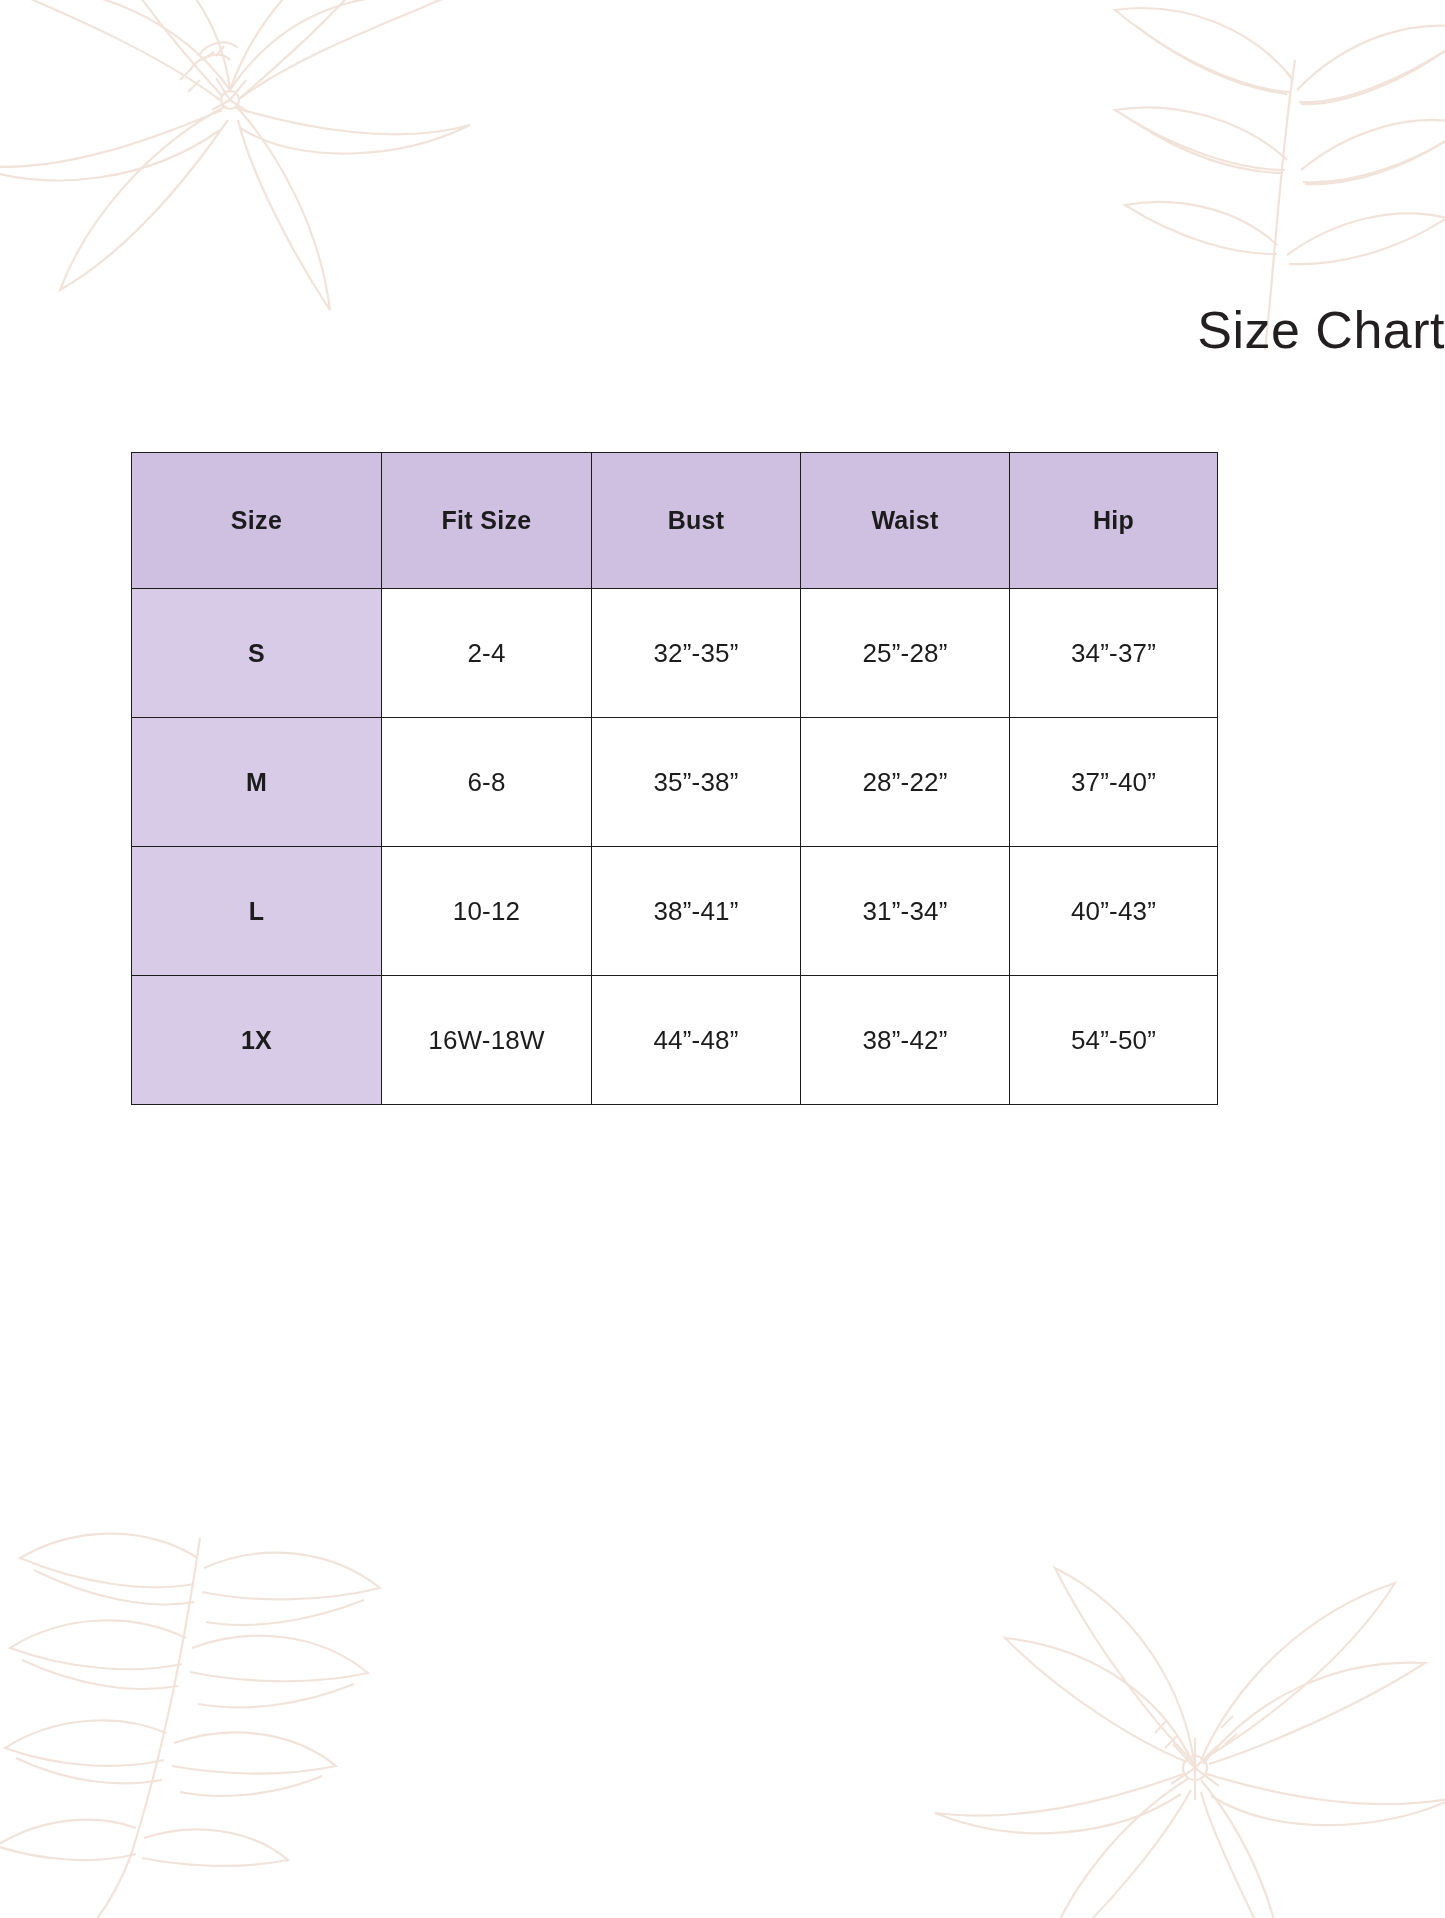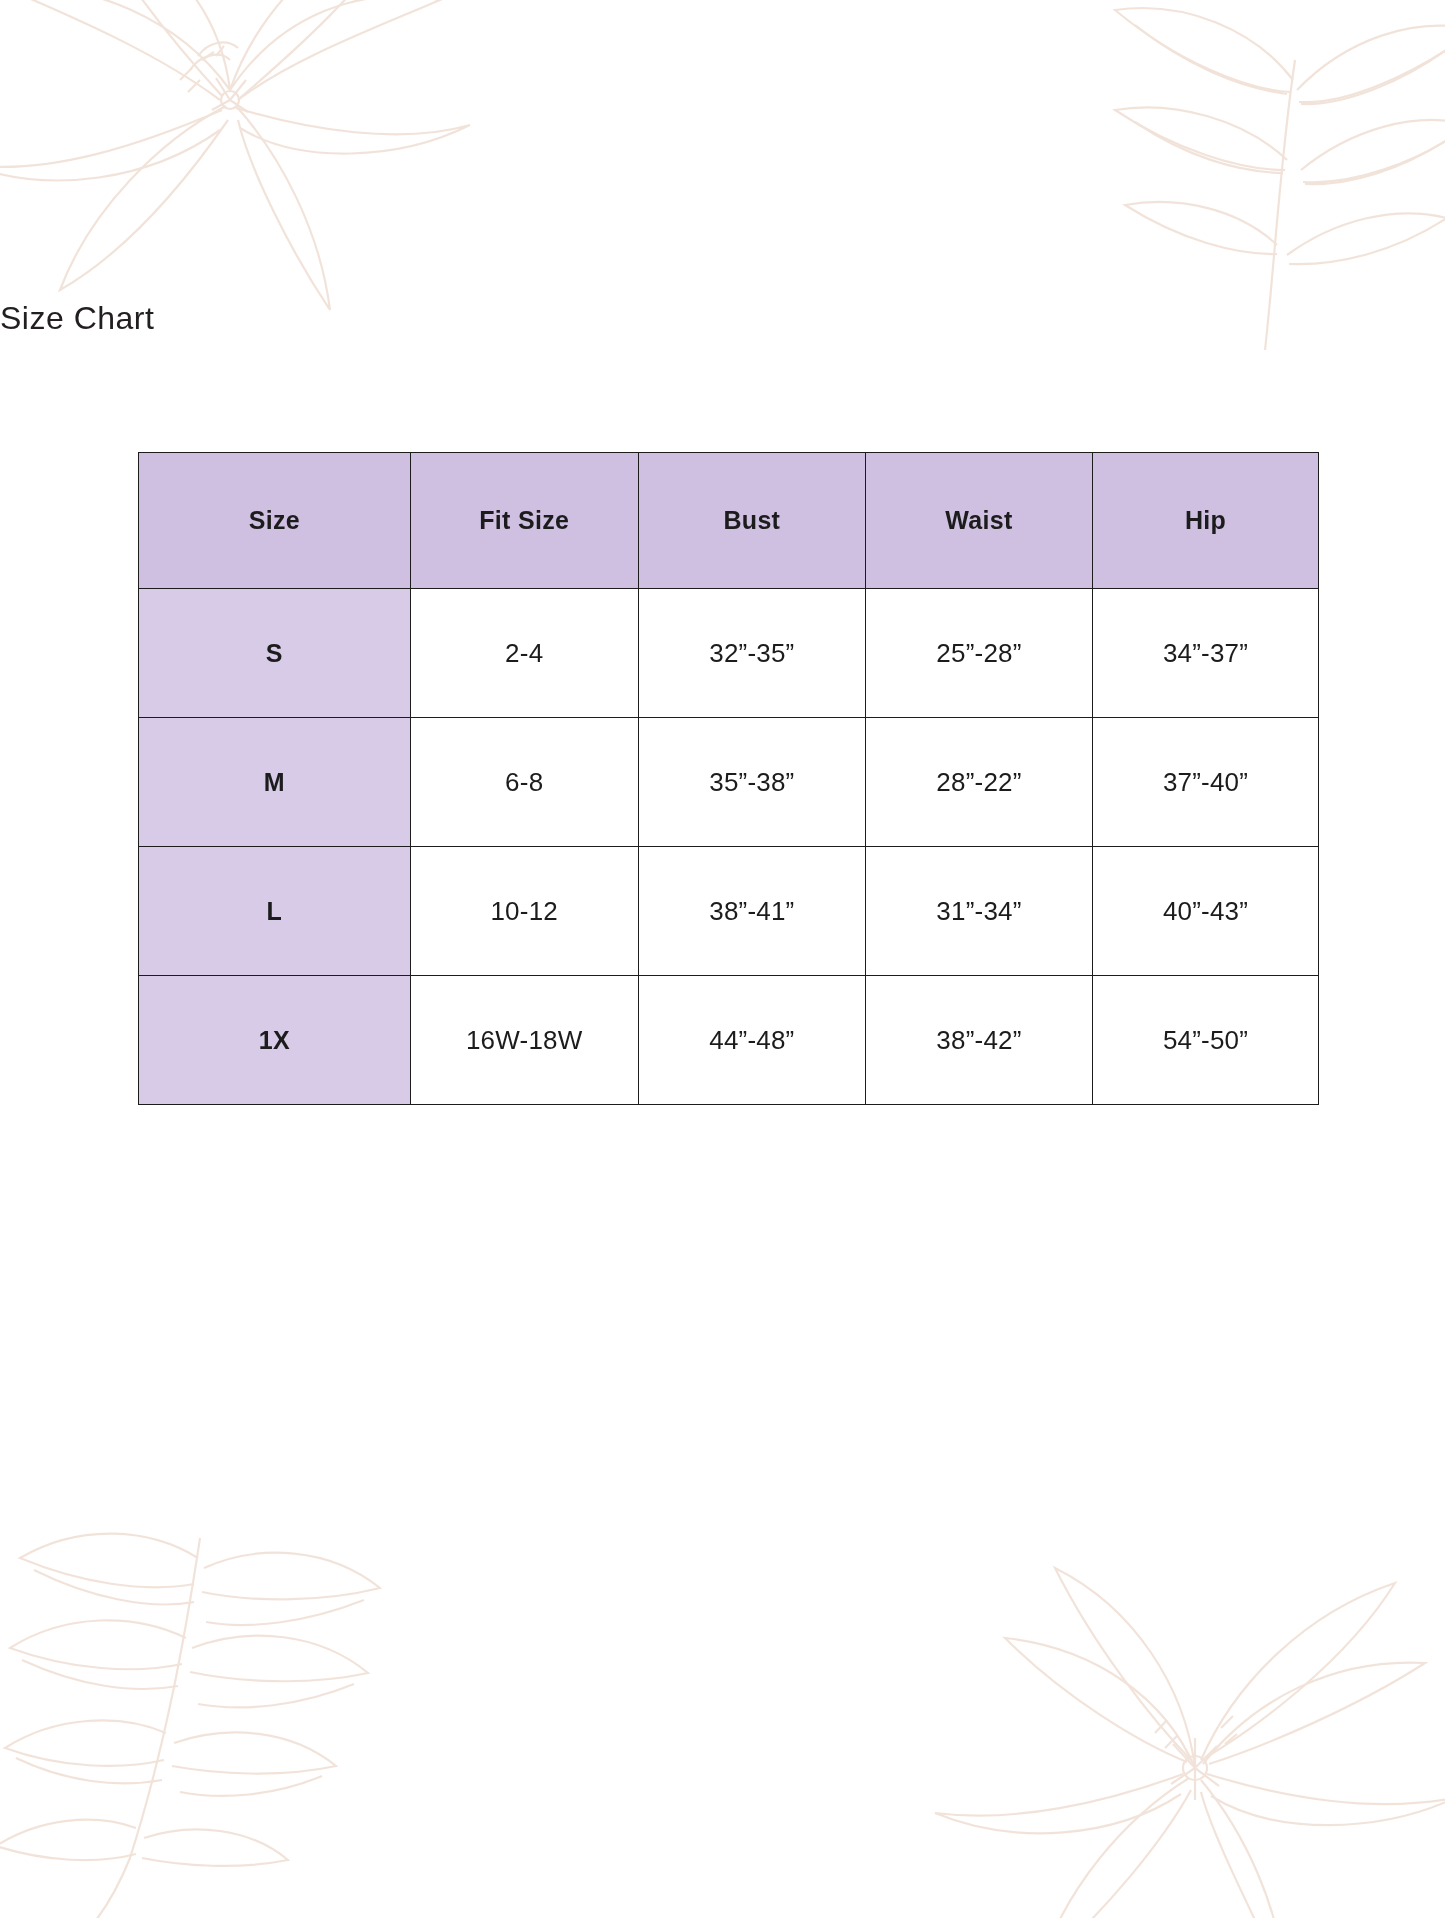--- a/index.html
+++ b/index.html
@@ -33,34 +33,33 @@
   .floral-tr { top: -30px; right: -60px; }
   .floral-bl { bottom: -60px; left: -50px; }
   .floral-br { bottom: -70px; right: -40px; }
 
   
   .title {
     position: absolute;
     top: 300px;
     left: 0;
     width: 100%;
-    text-align: left;
-    font-size: 32px;
+    text-align: right;
+    font-size: 52px;
     font-weight: 400;
     color: #231f20;
     letter-spacing: 0.5px;
   }
 
   
   .table-wrap {
     position: absolute;
     top: 452px;
     left: 131px;
-    width: 1181px;
-    margin-left: 7px;
+    width: 1087px;
   }
   table.size-chart {
     border-collapse: collapse;
     width: 100%;
     table-layout: fixed;
   }
   table.size-chart th,
   table.size-chart td {
     border: 1.5px solid #1c1c1c;
     text-align: center;

